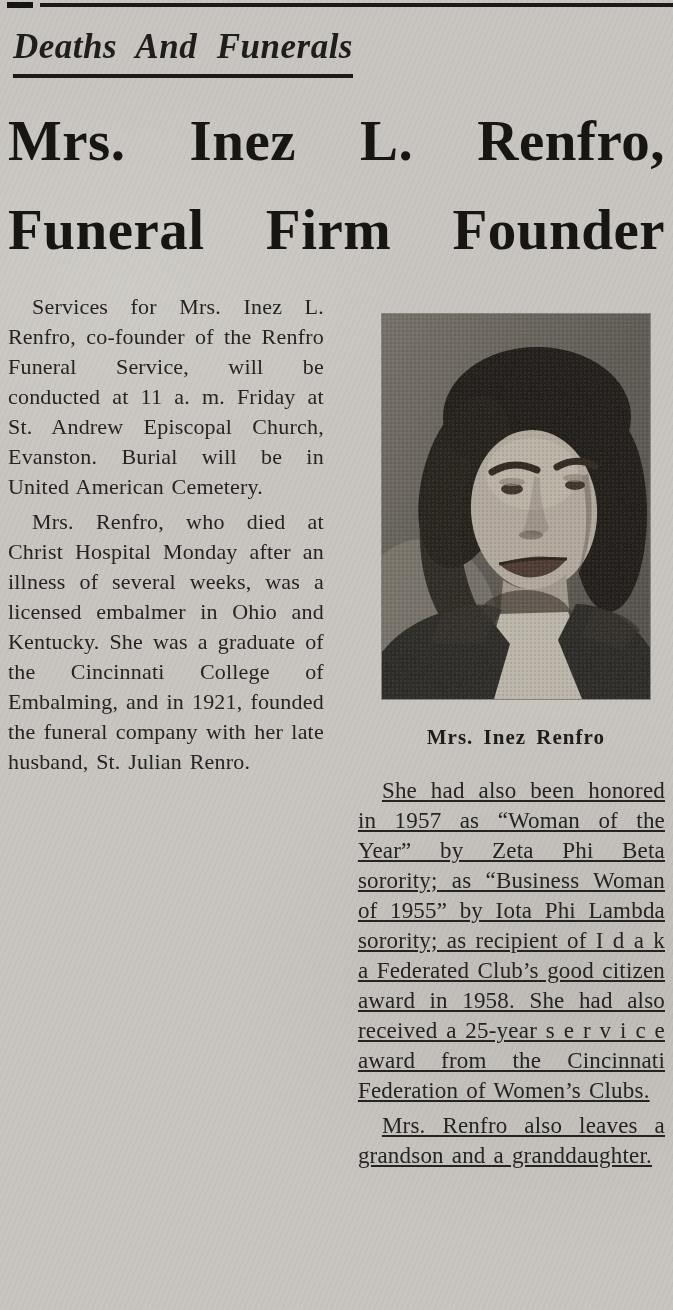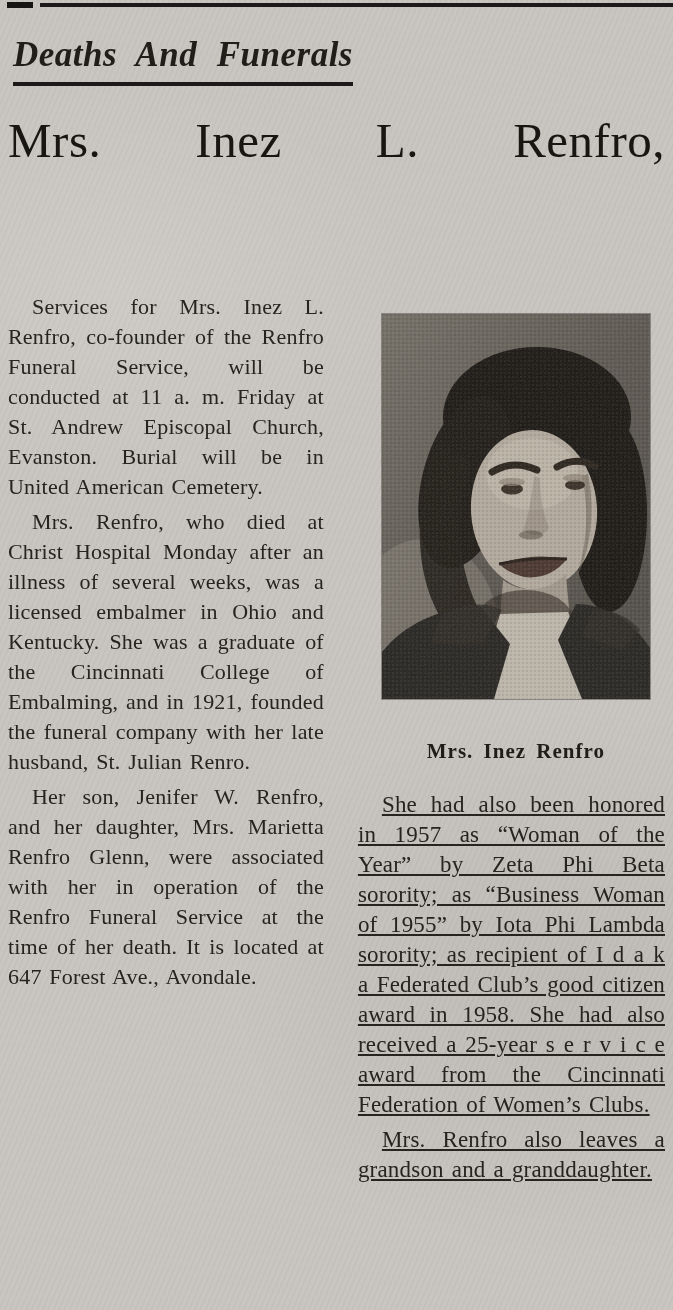--- a/index.html
+++ b/index.html
@@ -14,34 +14,34 @@
       radial-gradient(ellipse 420px 300px at 18% 22%, rgba(255,255,255,0.10), rgba(255,255,255,0) 70%),
       radial-gradient(ellipse 500px 400px at 85% 75%, rgba(0,0,0,0.05), rgba(0,0,0,0) 70%),
       repeating-linear-gradient(113deg, rgba(0,0,0,0.018) 0 2px, rgba(255,255,255,0.02) 2px 5px),
       #c8c5c0;
   }
   
   .top-dash { position:absolute; left:7px; top:2px; width:26px; height:6px; background:#171513; }
   .top-rule { position:absolute; left:40px; top:3px; right:0; height:4px; background:#1c1a18; }
 
   
-  .section-head { position:absolute; left:13px; top:36px; width:340px; }
+  .section-head { position:absolute; left:13px; top:28px; width:340px; }
   .section-title {
     font-size:35px; font-weight:bold; font-style:italic;
     letter-spacing:0.5px;
     text-align:justify; text-align-last:justify;
     line-height:1.1;
     color:#201e1b;
   }
   .section-underline { margin-top:7px; height:4px; background:#1c1a18; }
 
   
   .headline { position:absolute; left:8px; top:96px; width:657px; }
   .headline-line {
-    font-size:49px; font-weight:normal;
+    font-size:57px; font-weight:bold;
     line-height:89px;
     text-align:justify; text-align-last:justify;
     letter-spacing:0.5px;
     color:#181613;
     white-space:nowrap;
   }
   .headline-line.justified { white-space:normal; }
 
   
   .columns {
@@ -62,48 +62,48 @@
   }
   .col-right .para { font-size:23px;text-decoration:underline; }
 
   
   .photo-figure { margin:22px 0 0 24px; width:268px; }
   .photo-frame {
     width:268px; height:385px;
     outline:1px solid rgba(20,18,15,0.35);
     display:block;
   }
-  .photo-captions { margin-top:40px; text-align:center;font-family:Liberation Serif, serif; }
+  .photo-captions { margin-top:26px; text-align:center;font-family:Liberation Serif, serif; }
   .caption-name { font-size:21px; font-weight:bold; letter-spacing:1px; word-spacing:4px; color:#1f1d1a; }
   .caption-detail { margin-top:9px; font-size:21px; letter-spacing:0.5px; word-spacing:3px; color:#262421; }
   .col-right .body-start { margin-top:26px; }
 </style>
 </head>
 <body>
 
 <div class="page">
 
   <div class="top-dash"></div>
   <div class="top-rule"></div>
 
   <div class="section-head">
     <div class="section-title">Deaths And Funerals</div>
     <div class="section-underline"></div>
   </div>
 
   <div class="headline">
     <div class="headline-line justified">Mrs. Inez L. Renfro,</div>
+    <div class="headline-line justified">Funeral Firm Founder</div>
   </div>
 
   <div class="columns">
 
     <div class="col col-left">
       <p class="para">Services for Mrs. Inez L. Renfro, co-founder of the Renfro Funeral Service, will be conducted at 11 a. m. Friday at St. Andrew Episcopal Church, Evanston. Burial will be in United American Cemetery.</p>
       <p class="para">Mrs. Renfro, who died at Christ Hospital Monday after an illness of several weeks, was a licensed embalmer in Ohio and Kentucky. She was a graduate of the Cincinnati College of Embalming, and in 1921, founded the funeral company with her late husband, St. Julian Renro.</p>
-      <p class="para">Her son, Jenifer W. Renfro, and her daughter, Mrs. Marietta Renfro Glenn, were associated with her in operation of the Renfro Funeral Service at the time of her death. It is located at 647 Forest Ave., Avondale.</p>
     </div>
 
     <div class="col col-right">
 
       <figure class="photo-figure" style="margin:22px 0 0 24px;">
         <svg class="photo-frame" viewBox="0 0 268 385" xmlns="http://www.w3.org/2000/svg">
           <defs>
             <linearGradient id="bgGrad" x1="0" y1="0" x2="1" y2="1">
               <stop offset="0" stop-color="#716c63"></stop>
               <stop offset="0.5" stop-color="#59554e"></stop>

